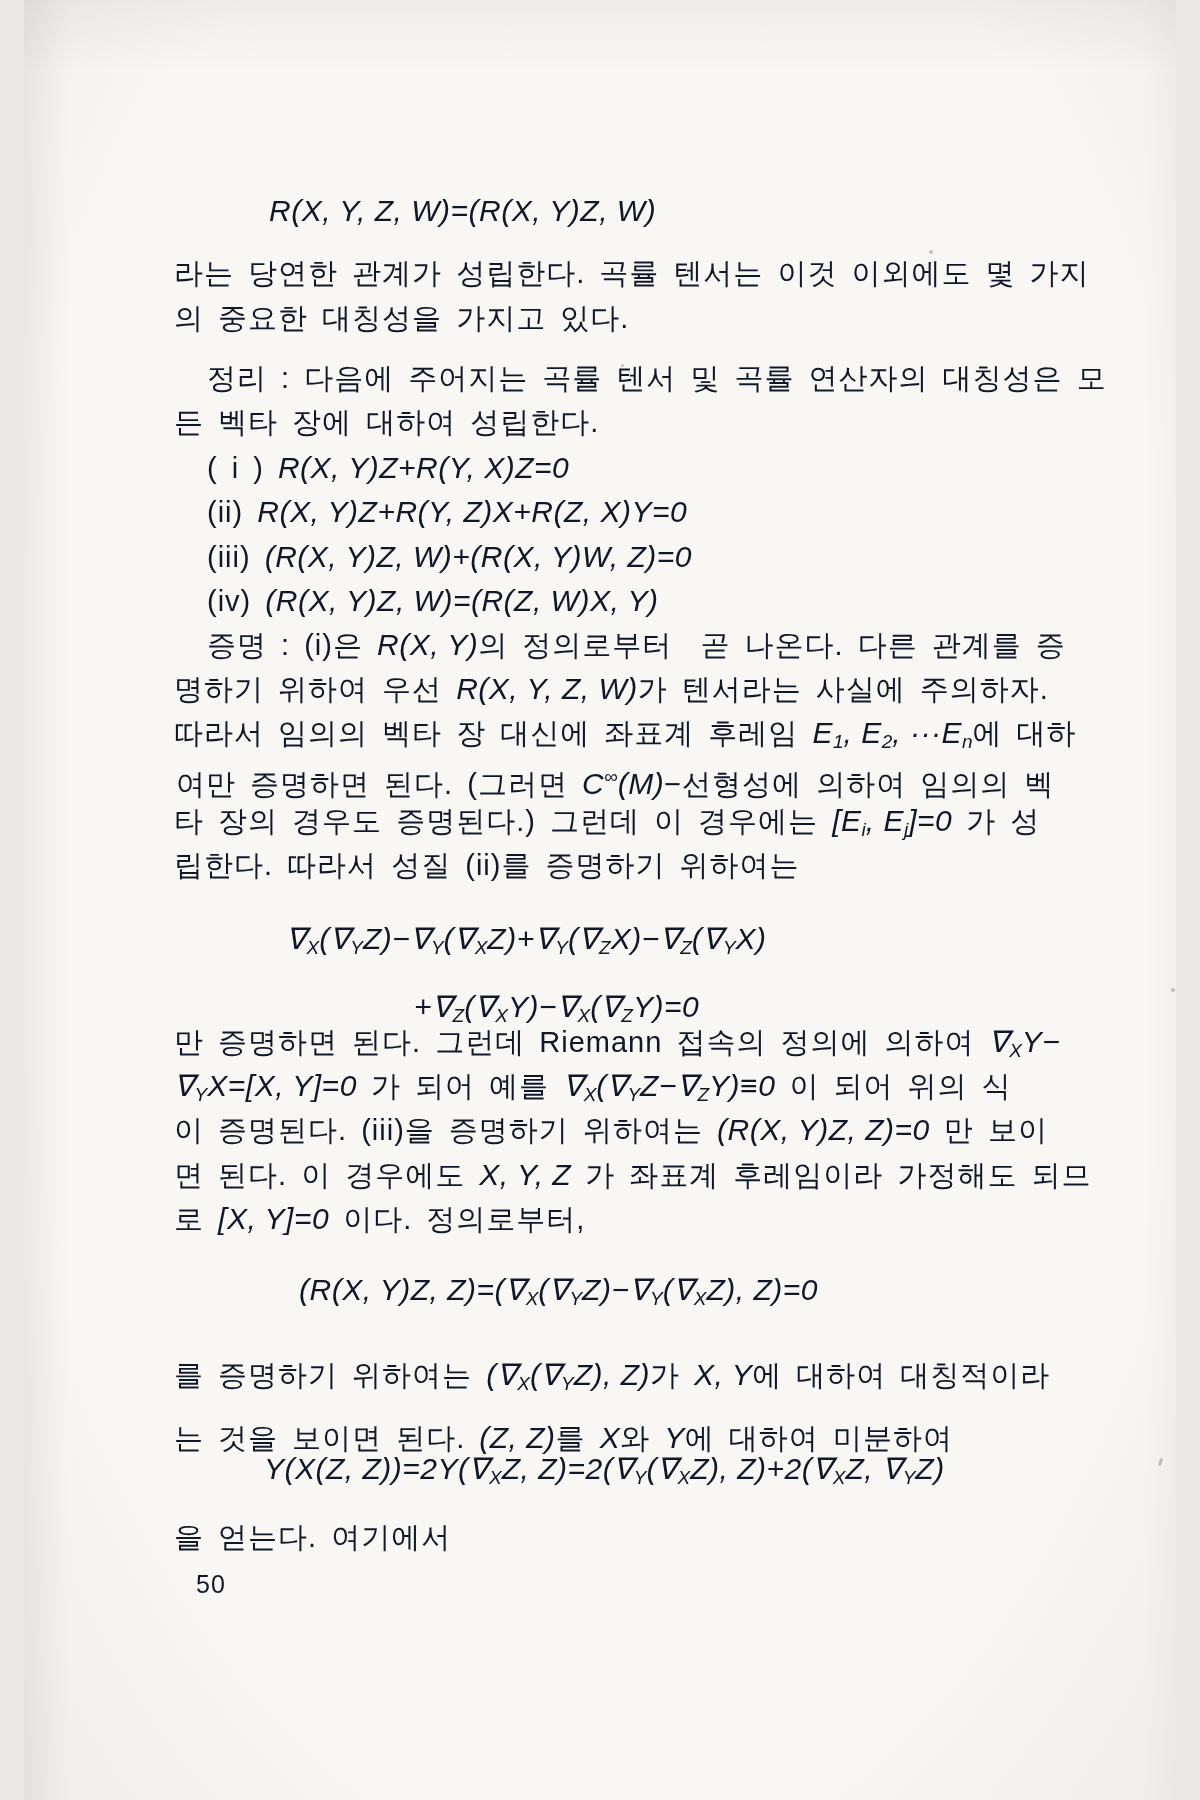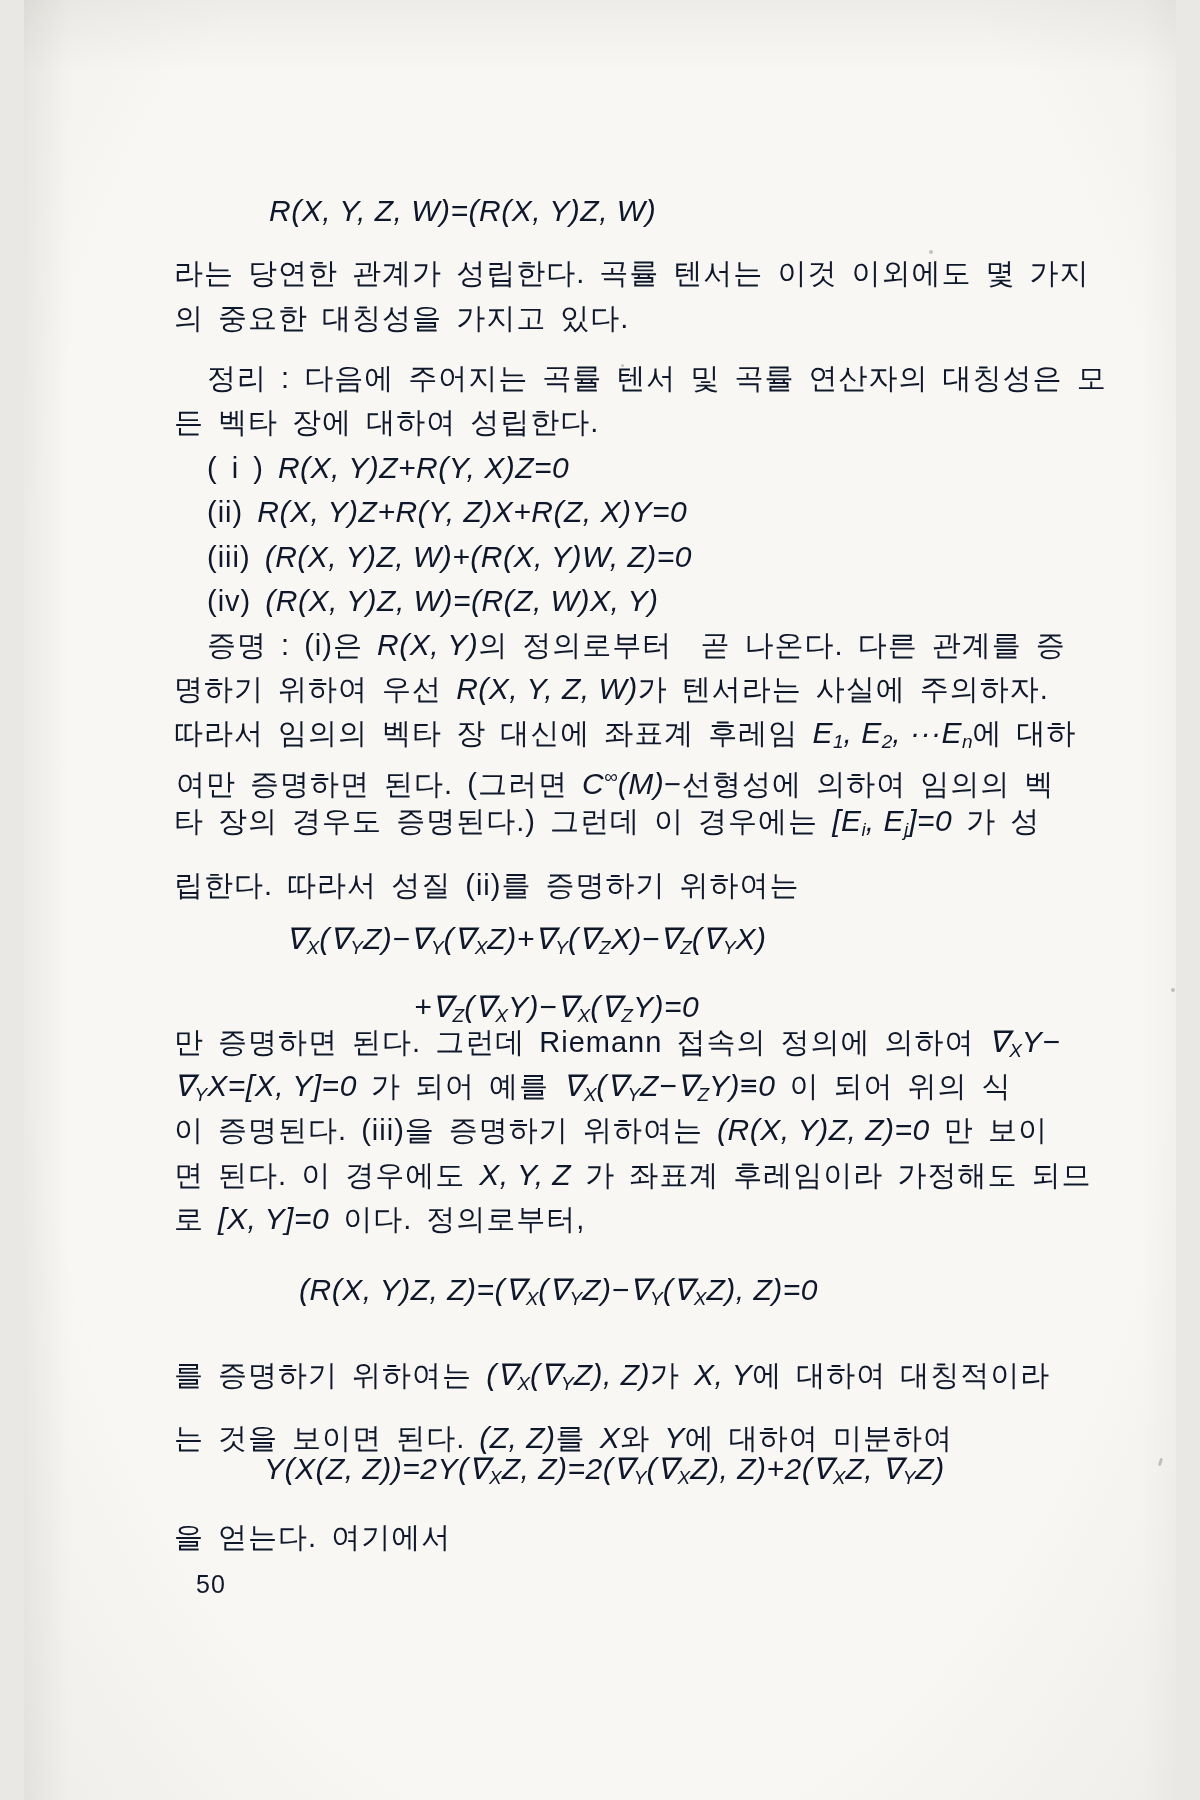--- a/index.html
+++ b/index.html
@@ -75,21 +75,21 @@
       <div class="line" style="top: 401px; left: 150px;"><span class="seg-k">든 벡타 장에 대하여 성립한다.</span></div>
       <div class="line" style="top: 447px; left: 183px;"><span class="seg-k">( i ) </span><span class="seg-m">R(X, Y)Z+R(Y, X)Z=0</span></div>
       <div class="line" style="top: 491px; left: 183px;"><span class="seg-k">(ii) </span><span class="seg-m">R(X, Y)Z+R(Y, Z)X+R(Z, X)Y=0</span></div>
       <div class="line" style="top: 536px; left: 183px;"><span class="seg-k">(iii) </span><span class="seg-m">(R(X, Y)Z, W)+(R(X, Y)W, Z)=0</span></div>
       <div class="line" style="top: 580px; left: 183px;"><span class="seg-k">(iv) </span><span class="seg-m">(R(X, Y)Z, W)=(R(Z, W)X, Y)</span></div>
       <div class="line" style="top: 624px; left: 183px;"><span class="seg-k">증명 : (i)은 </span><span class="seg-m">R(X, Y)</span><span class="seg-k">의 정의로부터  곧 나온다. 다른 관계를 증</span></div>
       <div class="line" style="top: 668px; left: 150px;"><span class="seg-k">명하기 위하여 우선 </span><span class="seg-m">R(X, Y, Z, W)</span><span class="seg-k">가 텐서라는 사실에 주의하자.</span></div>
       <div class="line" style="top: 712px; left: 150px;"><span class="seg-k">따라서 임의의 벡타 장 대신에 좌표계 후레임 </span><span class="seg-m">E</span><span class="seg-s">1</span><span class="seg-m">, E</span><span class="seg-s">2</span><span class="seg-m">, ···E</span><span class="seg-s">n</span><span class="seg-k">에 대하</span></div>
       <div class="line" style="top: 756px; left: 152px;"><span class="seg-k">여만 증명하면 된다. (그러면 </span><span class="seg-m">C</span><span class="seg-p">∞</span><span class="seg-m">(M)</span><span class="seg-k">−선형성에 의하여 임의의 벡</span></div>
       <div class="line" style="top: 800px; left: 150px;"><span class="seg-k">타 장의 경우도 증명된다.) 그런데 이 경우에는 </span><span class="seg-m">[E</span><span class="seg-s">i</span><span class="seg-m">, E</span><span class="seg-s">j</span><span class="seg-m">]=0</span><span class="seg-k"> 가 성</span></div>
-      <div class="line" style="top: 844px; left: 150px; margin-top: 20px;"><span class="seg-k">립한다. 따라서 성질 (ii)를 증명하기 위하여는</span></div>
+      <div class="line" style="top: 844px; left: 150px;"><span class="seg-k">립한다. 따라서 성질 (ii)를 증명하기 위하여는</span></div>
       <div class="line" style="top: 918px; left: 262px;"><span class="seg-m">∇</span><span class="seg-s">X</span><span class="seg-m">(∇</span><span class="seg-s">Y</span><span class="seg-m">Z)−∇</span><span class="seg-s">Y</span><span class="seg-m">(∇</span><span class="seg-s">X</span><span class="seg-m">Z)+∇</span><span class="seg-s">Y</span><span class="seg-m">(∇</span><span class="seg-s">Z</span><span class="seg-m">X)−∇</span><span class="seg-s">Z</span><span class="seg-m">(∇</span><span class="seg-s">Y</span><span class="seg-m">X)</span></div>
       <div class="line" style="top: 958px; left: 390px; margin-top: 28px;"><span class="seg-m">+∇</span><span class="seg-s">Z</span><span class="seg-m">(∇</span><span class="seg-s">X</span><span class="seg-m">Y)−∇</span><span class="seg-s">X</span><span class="seg-m">(∇</span><span class="seg-s">Z</span><span class="seg-m">Y)=0</span></div>
       <div class="line" style="top: 1021px; left: 150px;"><span class="seg-k">만 증명하면 된다. 그런데 Riemann 접속의 정의에 의하여 </span><span class="seg-m">∇</span><span class="seg-s">X</span><span class="seg-m">Y−</span></div>
       <div class="line" style="top: 1065px; left: 150px;"><span class="seg-m">∇</span><span class="seg-s">Y</span><span class="seg-m">X=[X, Y]=0</span><span class="seg-k"> 가 되어 예를 </span><span class="seg-m">∇</span><span class="seg-s">X</span><span class="seg-m">(∇</span><span class="seg-s">Y</span><span class="seg-m">Z−∇</span><span class="seg-s">Z</span><span class="seg-m">Y)≡0</span><span class="seg-k"> 이 되어 위의 식</span></div>
       <div class="line" style="top: 1109px; left: 150px;"><span class="seg-k">이 증명된다. (iii)을 증명하기 위하여는 </span><span class="seg-m">(R(X, Y)Z, Z)=0</span><span class="seg-k"> 만 보이</span></div>
       <div class="line" style="top: 1154px; left: 150px;"><span class="seg-k">면 된다. 이 경우에도 </span><span class="seg-m">X, Y, Z</span><span class="seg-k"> 가 좌표계 후레임이라 가정해도 되므</span></div>
       <div class="line" style="top: 1198px; left: 150px;"><span class="seg-k">로 </span><span class="seg-m">[X, Y]=0</span><span class="seg-k"> 이다. 정의로부터,</span></div>
       <div class="line" style="top: 1269px; left: 275px;"><span class="seg-m">(R(X, Y)Z, Z)=(∇</span><span class="seg-s">X</span><span class="seg-m">(∇</span><span class="seg-s">Y</span><span class="seg-m">Z)−∇</span><span class="seg-s">Y</span><span class="seg-m">(∇</span><span class="seg-s">X</span><span class="seg-m">Z), Z)=0</span></div>
       <div class="line" style="top: 1334px; left: 150px; margin-top: 20px;"><span class="seg-k">를 증명하기 위하여는 </span><span class="seg-m">(∇</span><span class="seg-s">X</span><span class="seg-m">(∇</span><span class="seg-s">Y</span><span class="seg-m">Z), Z)</span><span class="seg-k">가 </span><span class="seg-m">X, Y</span><span class="seg-k">에 대하여 대칭적이라</span></div>
       <div class="line" style="top: 1417px; left: 150px; text-align: right;"><span class="seg-k">는 것을 보이면 된다. </span><span class="seg-m">(Z, Z)</span><span class="seg-k">를 </span><span class="seg-m">X</span><span class="seg-k">와 </span><span class="seg-m">Y</span><span class="seg-k">에 대하여 미분하여</span></div>

